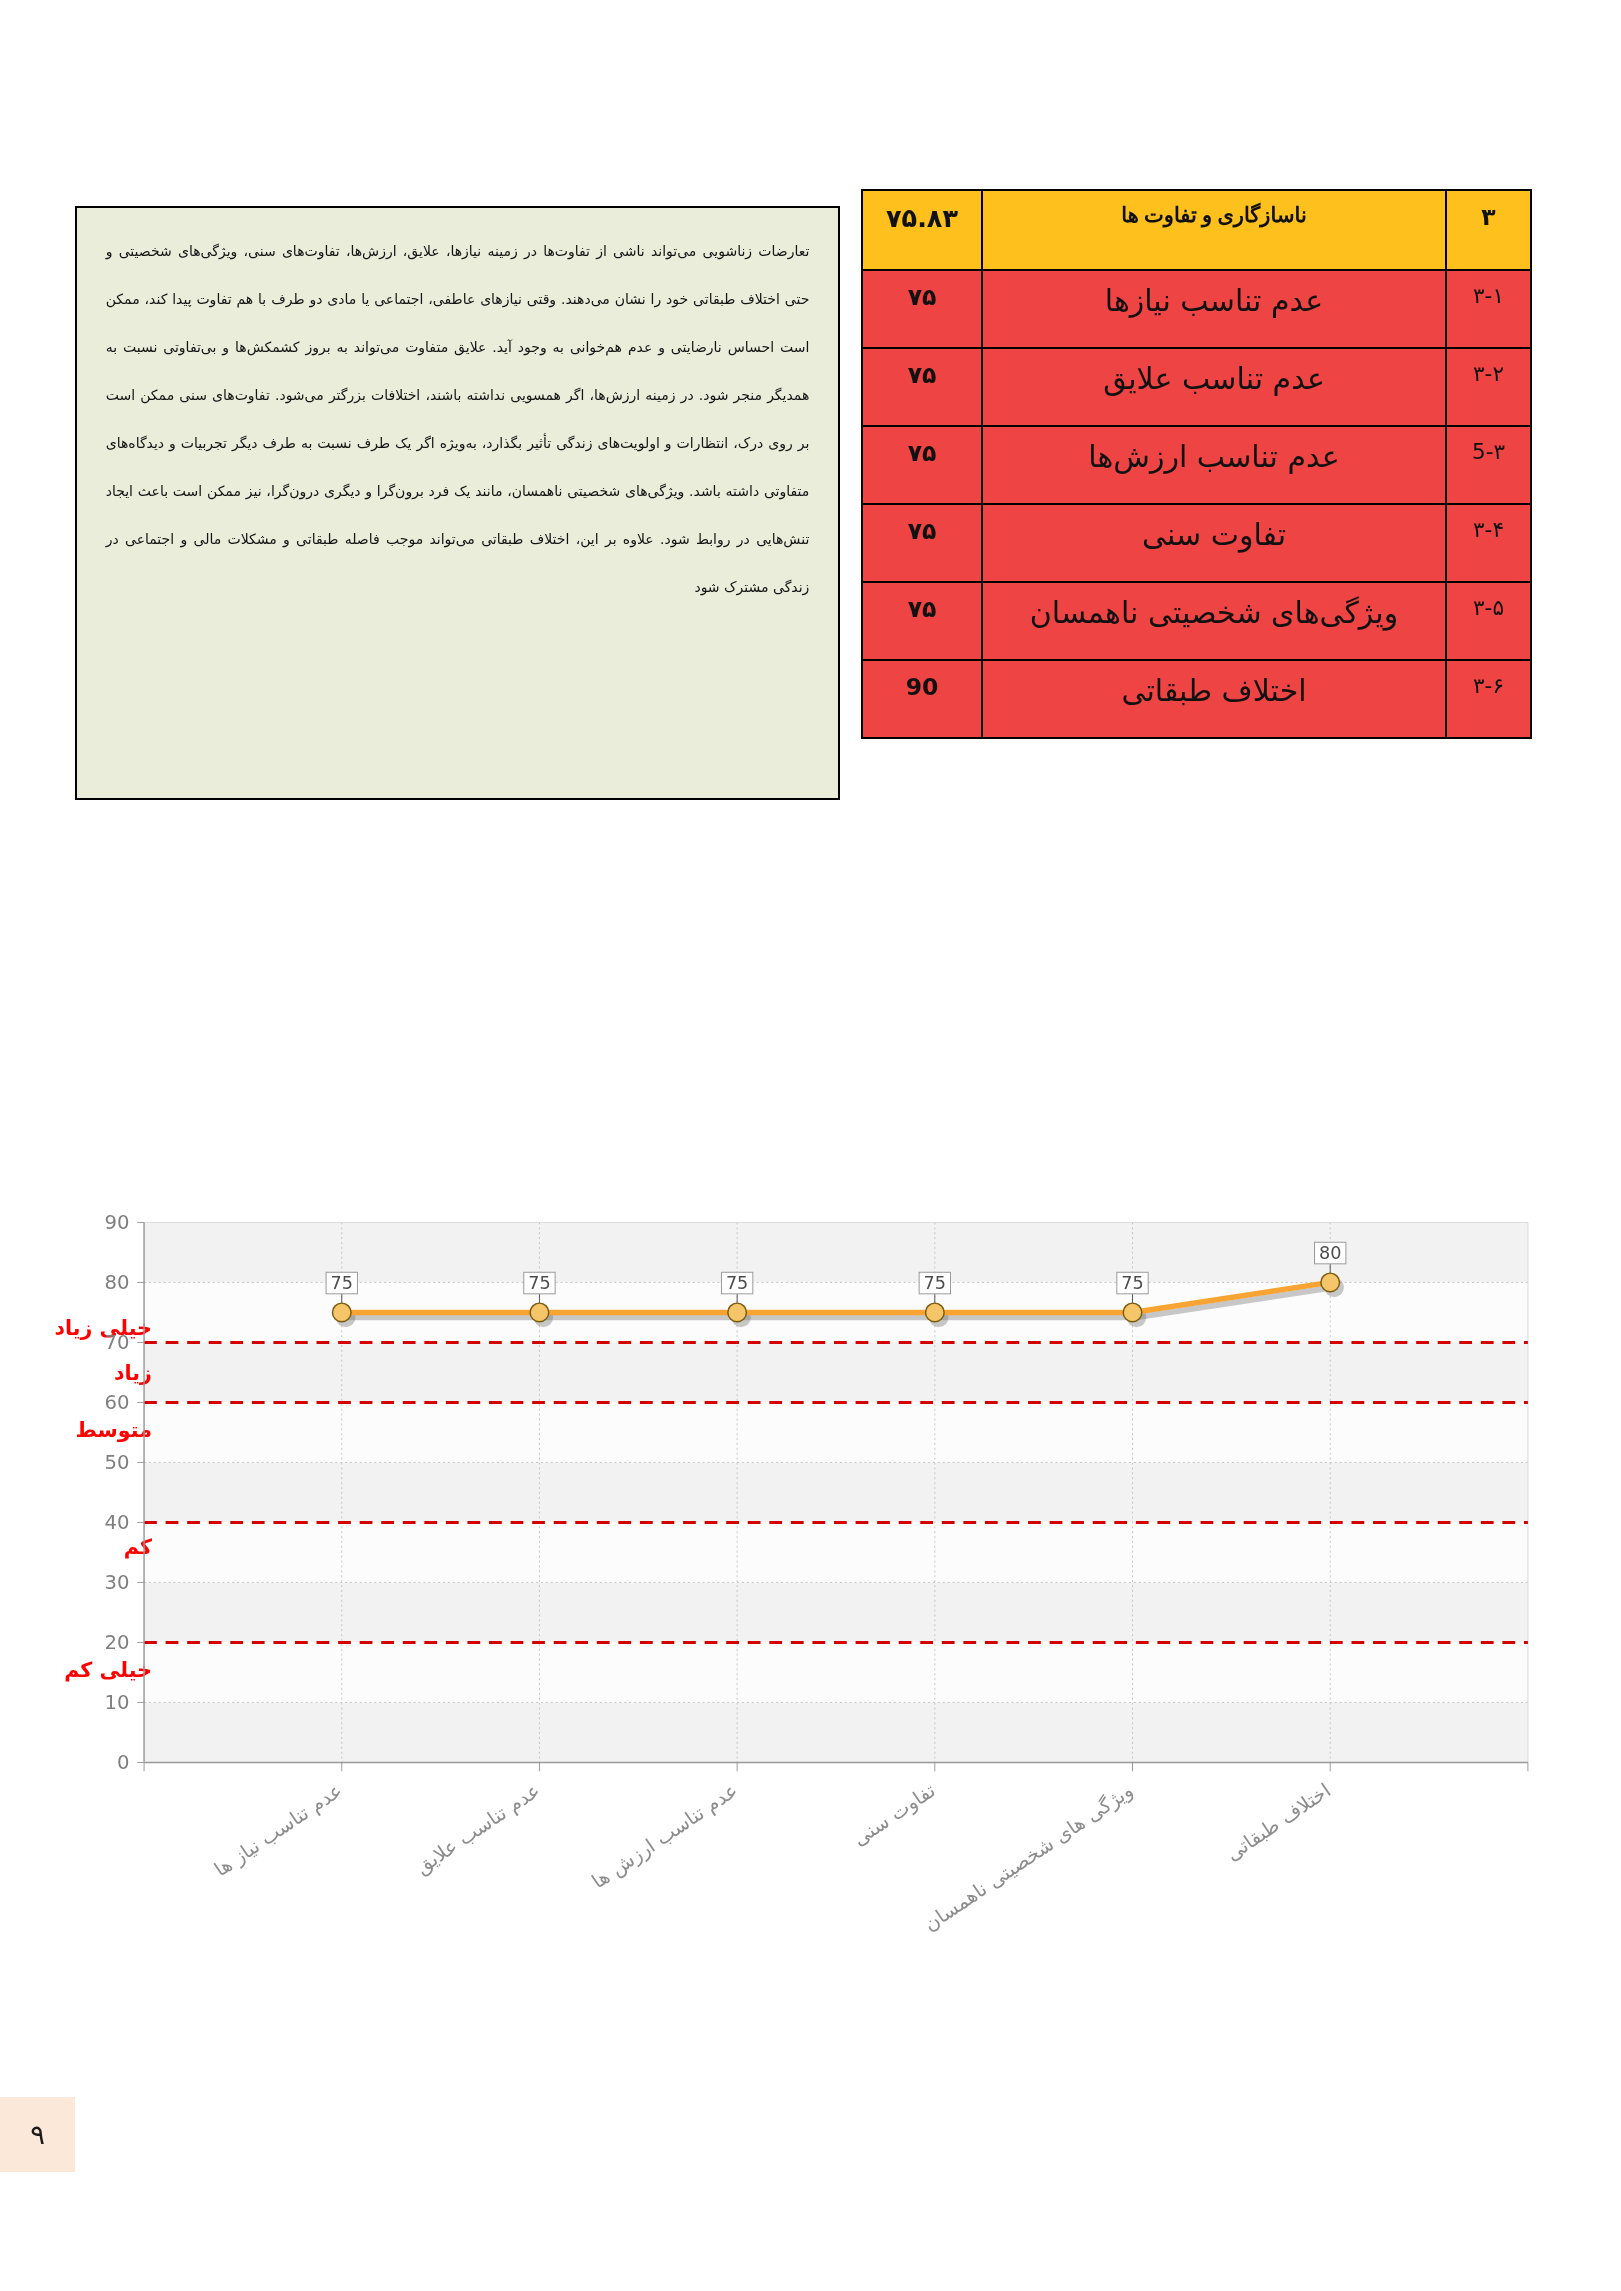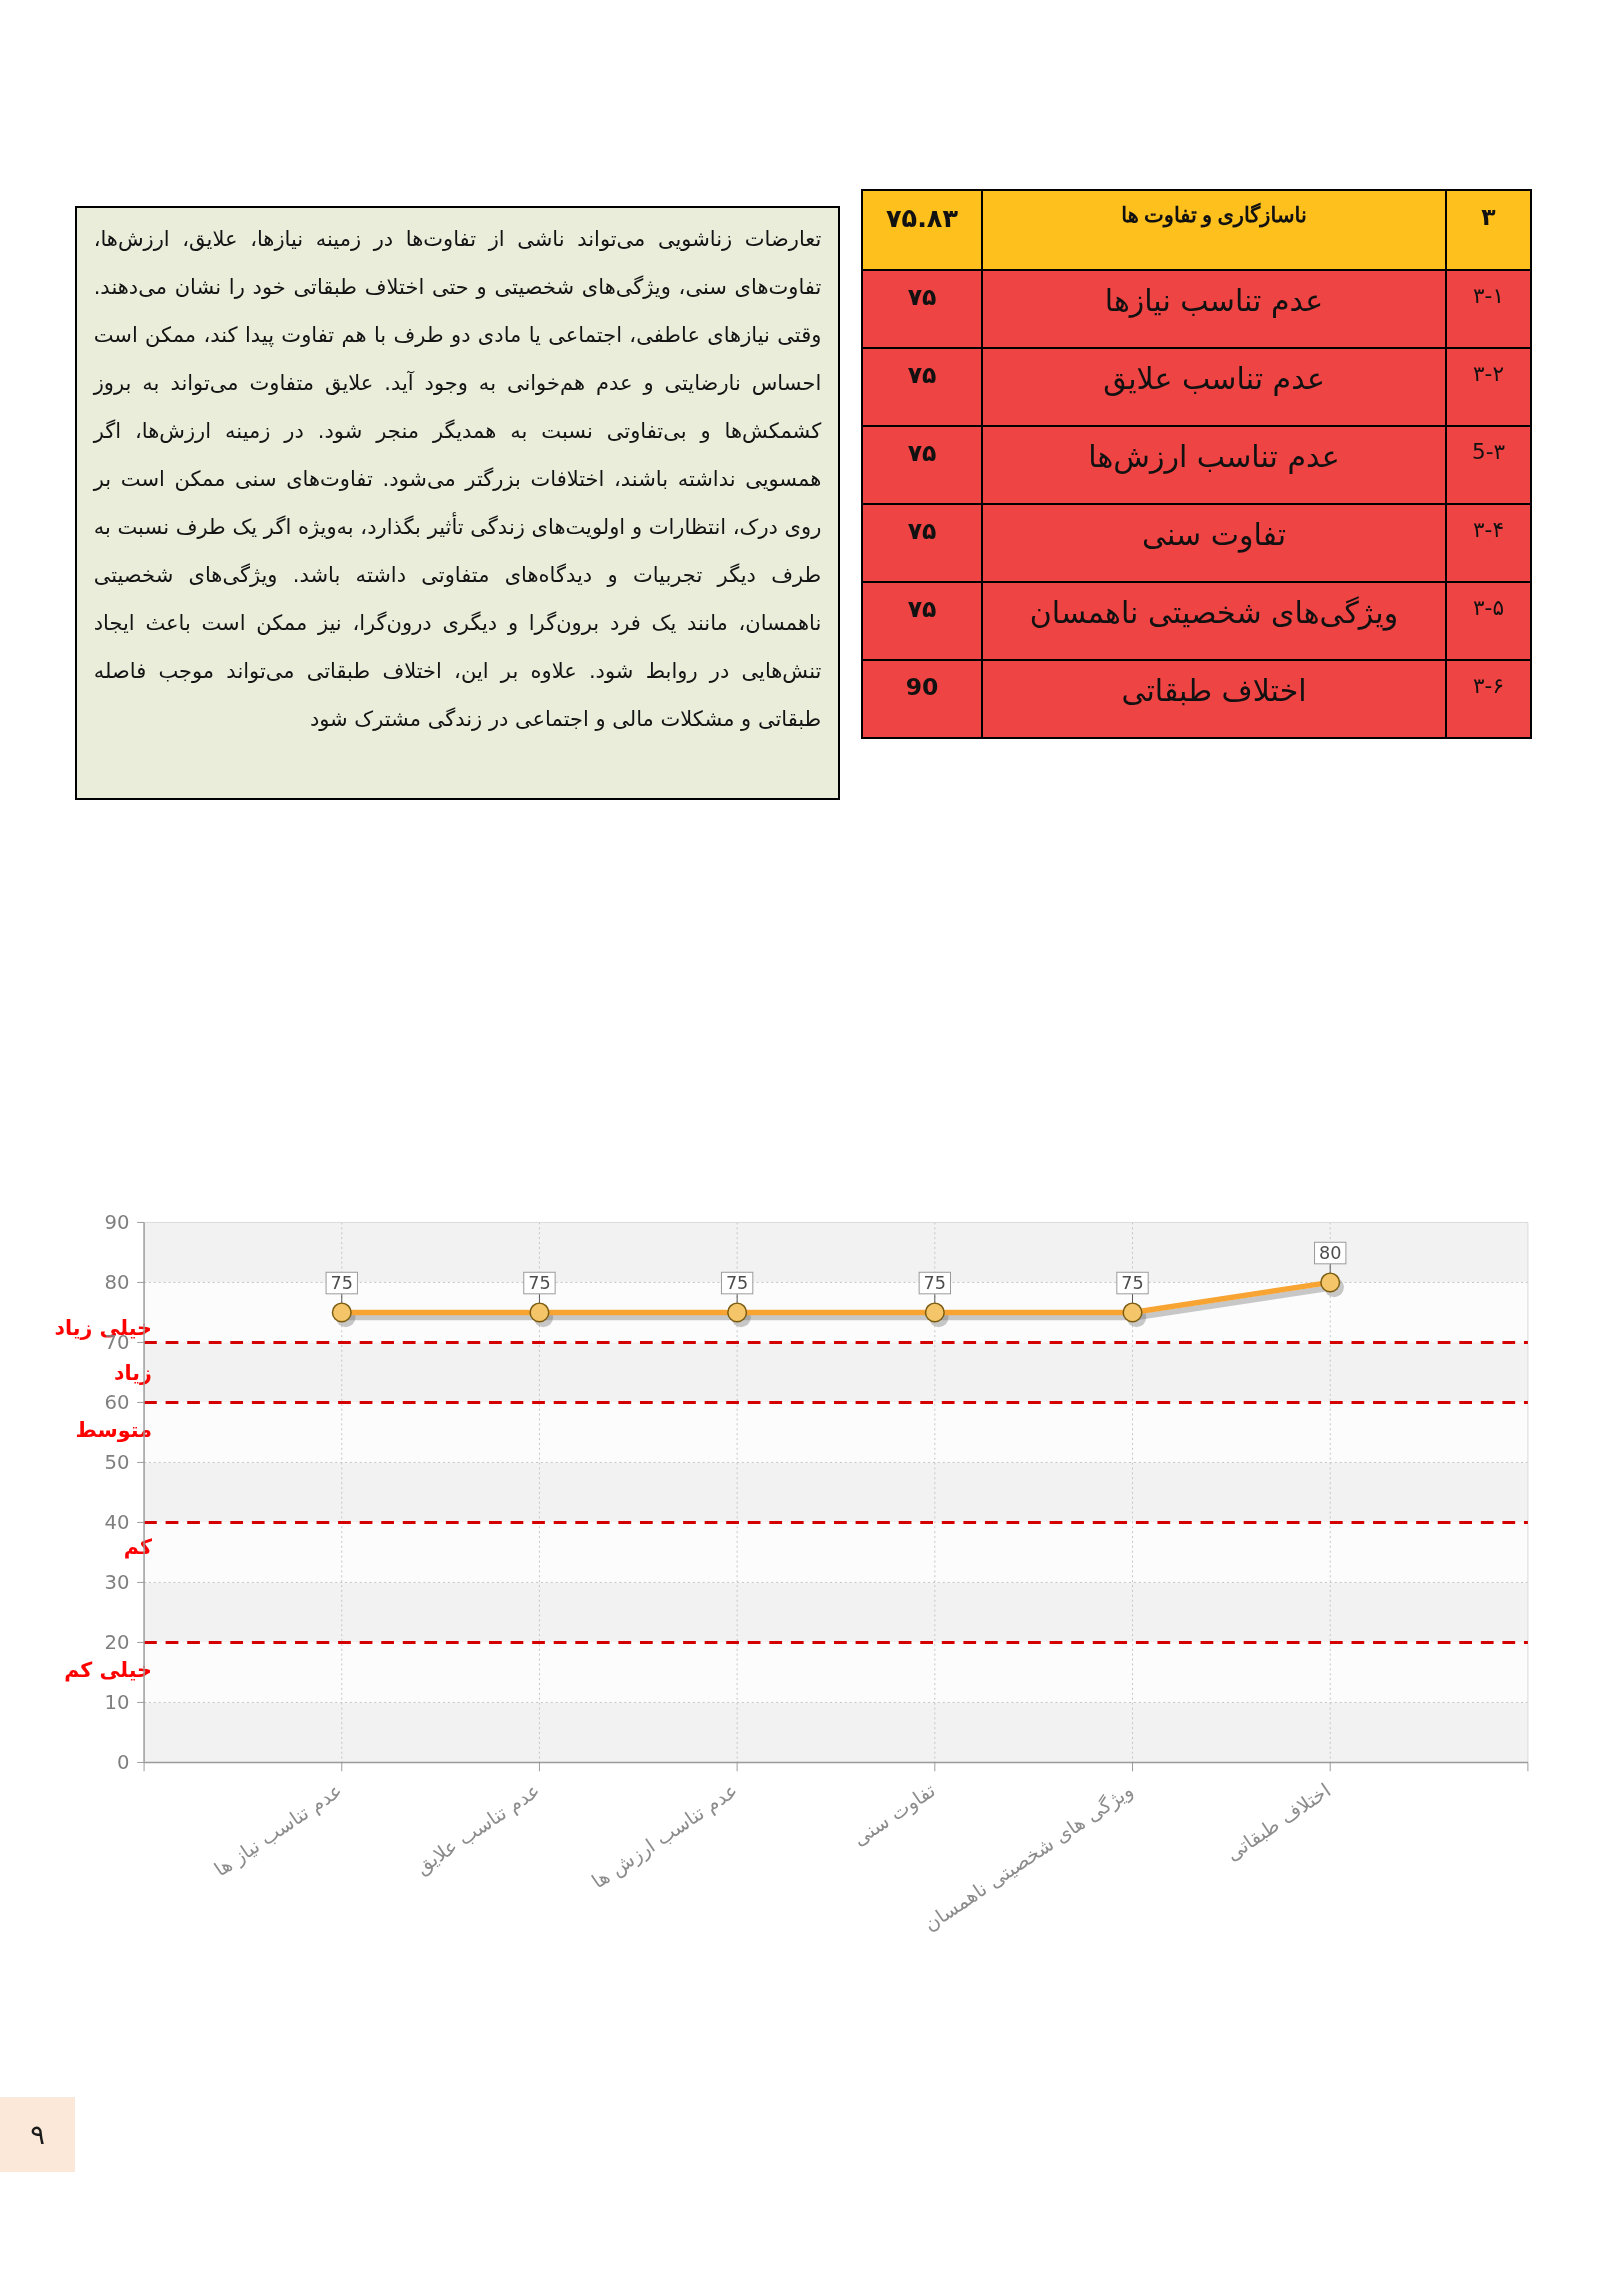--- a/index.html
+++ b/index.html
@@ -7,22 +7,22 @@
   body{font-family:"DejaVu Sans",sans-serif;}
   #page{position:relative;width:1621px;height:2292px;background:#ffffff;overflow:hidden;}
 
   
   .para-box{
     position:absolute;left:75px;top:206px;width:765px;height:594px;
     background:#E9EDDA;border:2px solid #000;
     padding:5.9px 15.7px 0 15.7px;
   }
   .para-box p{
-    margin:1px;direction:rtl;text-align:justify;text-align-last:right;
-    font-size:21px;line-height:48px;color:#141414;
+    margin:13px;direction:rtl;text-align:justify;text-align-last:right;
+    font-size:14px;line-height:48px;color:#141414;
   }
 
   
   .score-table{
     position:absolute;left:861px;top:189px;width:668px;
     border-collapse:collapse;direction:rtl;table-layout:fixed;
   }
   .score-table td{
     border:2px solid #000;vertical-align:top;text-align:center;
     background:#ef4444;padding-top:11.8px;color:#111;

